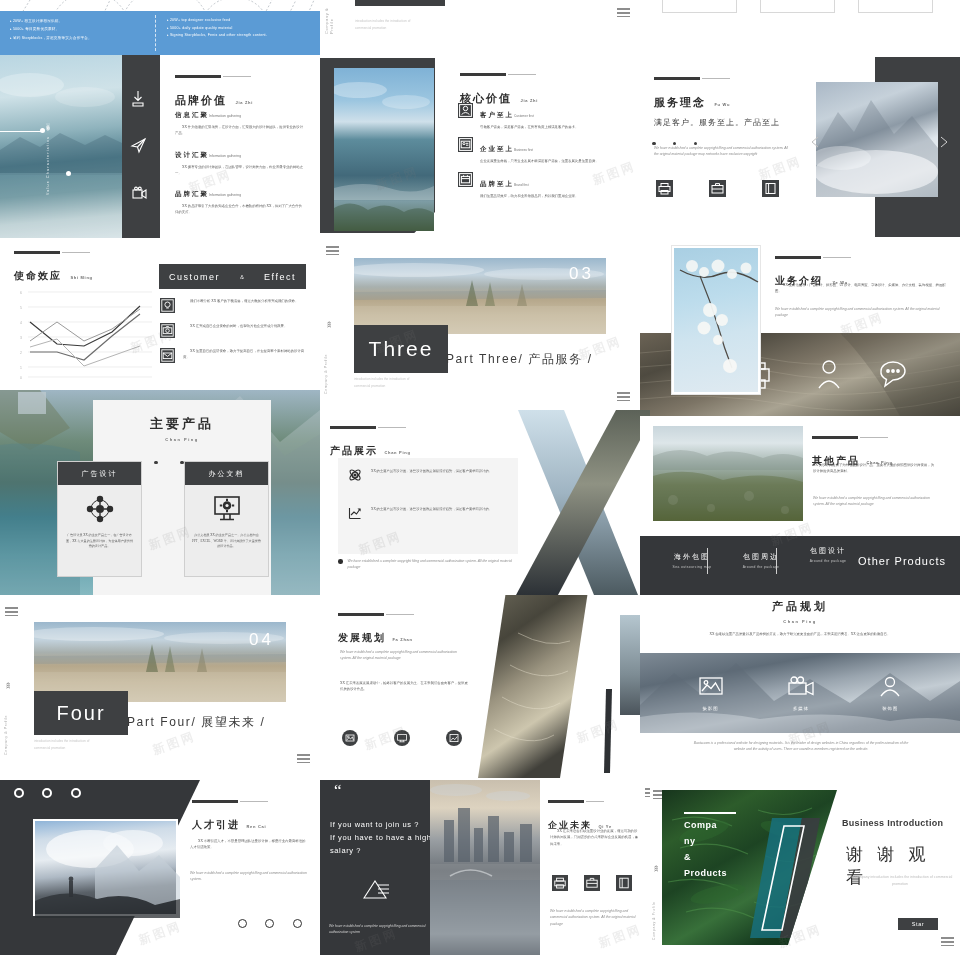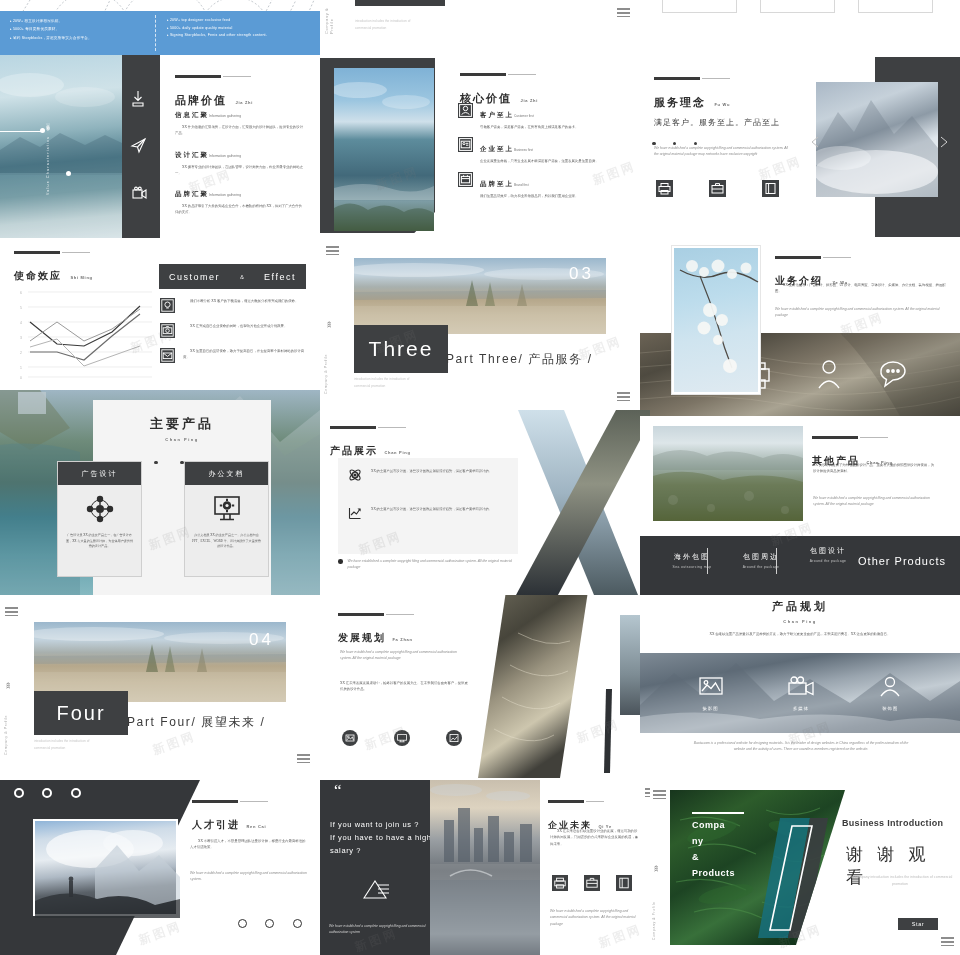--- a/index.html
+++ b/index.html
@@ -914,21 +914,21 @@
   </div>
 
   <div class="slide" style="left:650px;top:780px;width:310px;height:175px;">
     <div class="hamburger" style="position:absolute;left:3px;top:8px;">
         <span></span>
         <span></span>
         <span></span>
       </div>
     <div class="chev" style="position:absolute;left:3px;top:86px;transform:rotate(-90deg);">›››</div>
     <div class="sidetext" style="position:absolute;left:2px;top:112px;height:48px;font-size:3.4px;">Company &amp; Profile</div>
-    <div class="ph ph-fern" style="position:absolute;left:20px;top:10px;width:175px;height:155px;clip-path:polygon(0 0,100% 0,72% 100%,0 100%);">
+    <div class="ph ph-fern" style="position:absolute;left:12px;top:10px;width:175px;height:155px;clip-path:polygon(0 0,100% 0,72% 100%,0 100%);">
       <svg width="175" height="155" style="position:absolute;left:0;top:0;opacity:.75;">
         <g stroke="#4a8c47" stroke-width="1.1" fill="none" opacity=".85">
           <path d="M10 30 Q40 22 70 36"></path>
             <path d="M18 58 Q52 48 86 64"></path>
           <path d="M6 92 Q42 84 76 100"></path>
             <path d="M24 122 Q58 112 92 128"></path>
           <path d="M96 20 Q124 30 150 18"></path>
             <path d="M104 66 Q130 78 156 64"></path>
           <path d="M92 112 Q122 124 150 108"></path>
         </g>

